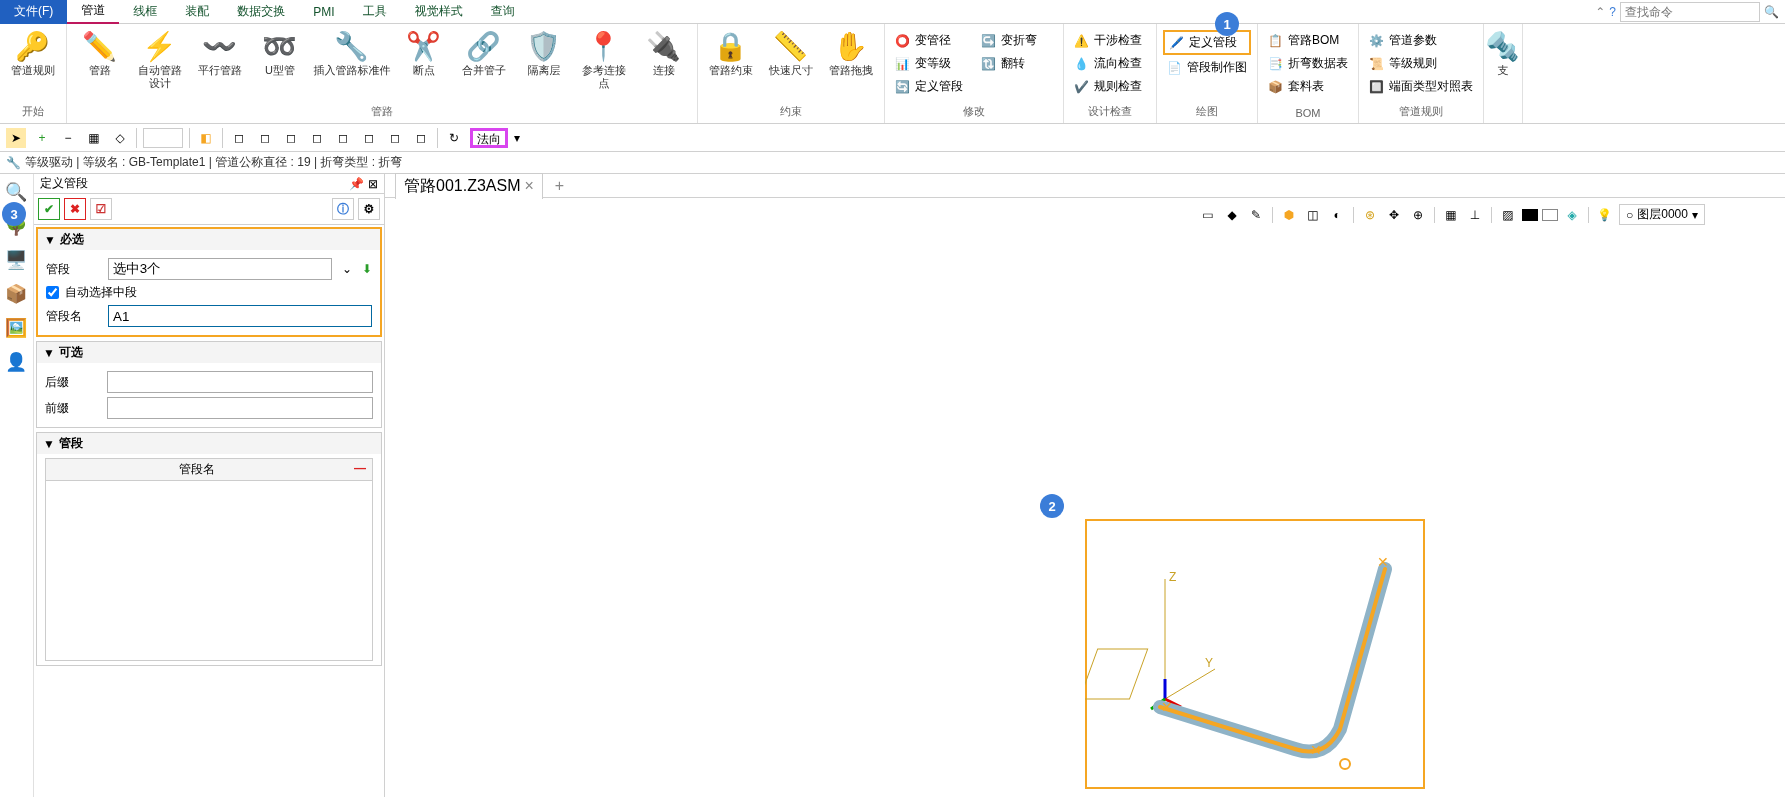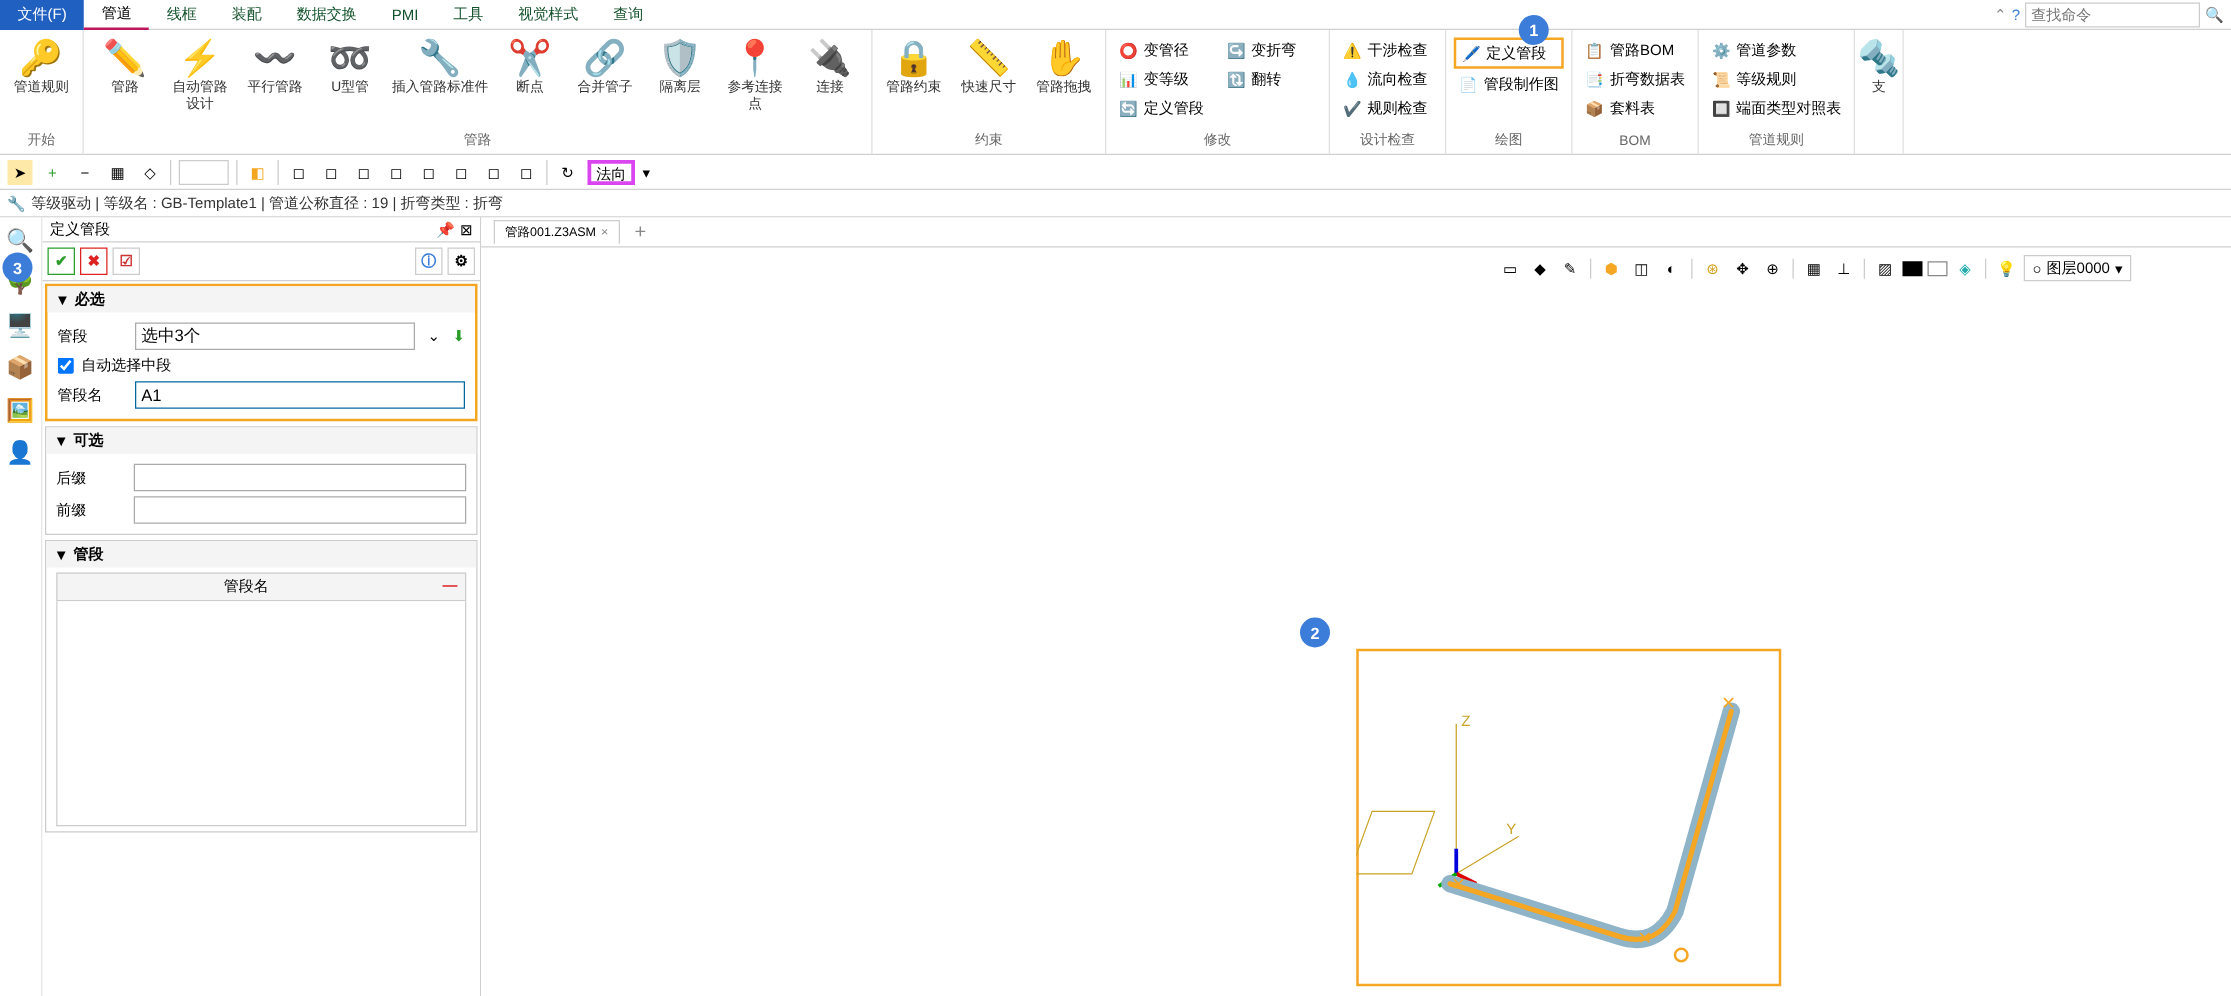--- a/index.html
+++ b/index.html
@@ -62,21 +62,21 @@
 .form-row input.name { border: 1px solid #0369a1; }
 .form-row .dd { width: 18px; text-align: center; }
 .table-hdr { background: #f4f4f4; border: 1px solid #ccc; display: flex; }
 .table-hdr .col { flex: 1; text-align: center; padding: 2px; }
 .table-hdr .col.del { flex: 0 0 24px; color: #d22; font-weight: bold; }
 .table-body { border: 1px solid #ccc; border-top: none; height: 180px; background: #fff; }
 
 
 .canvas-wrap { flex: 1; position: relative; background: #fff; }
 .tab-strip { display: flex; align-items: center; height: 24px; border-bottom: 1px solid #d0d0d0; padding-left: 10px; gap: 6px; }
-.tab { display: flex; align-items: center; gap: 4px; padding: 2px 8px; border: 1px solid #ccc; border-bottom: none; background: #fff; font-size: 10px; }
+.tab { display: flex; align-items: center; gap: 4px; padding: 2px 8px; border: 1px solid #ccc; border-bottom: none; background: #fff; font-size: 16px; }
 .tab .close { color: #888; cursor: pointer; }
 .tab-add { color: #888; font-size: 16px; cursor: pointer; padding: 0 6px; }
 .viewbar { position: absolute; top: 30px; right: 80px; display: flex; align-items: center; gap: 4px; }
 .vb-btn { width: 20px; height: 20px; display: inline-flex; align-items: center; justify-content: center; cursor: pointer; }
 .vb-sep { width: 1px; height: 16px; background: #ccc; margin: 0 2px; }
 .layer-box { border: 1px solid #ccc; padding: 1px 6px; display: flex; align-items: center; gap: 4px; font-size: 12px; }
 
 .viewport-hl { position: absolute; top: 345px; left: 700px; width: 340px; height: 270px; border: 2px solid #f5a623; }
 .pipe-svg { position: absolute; top: 345px; left: 700px; }
 </style>

